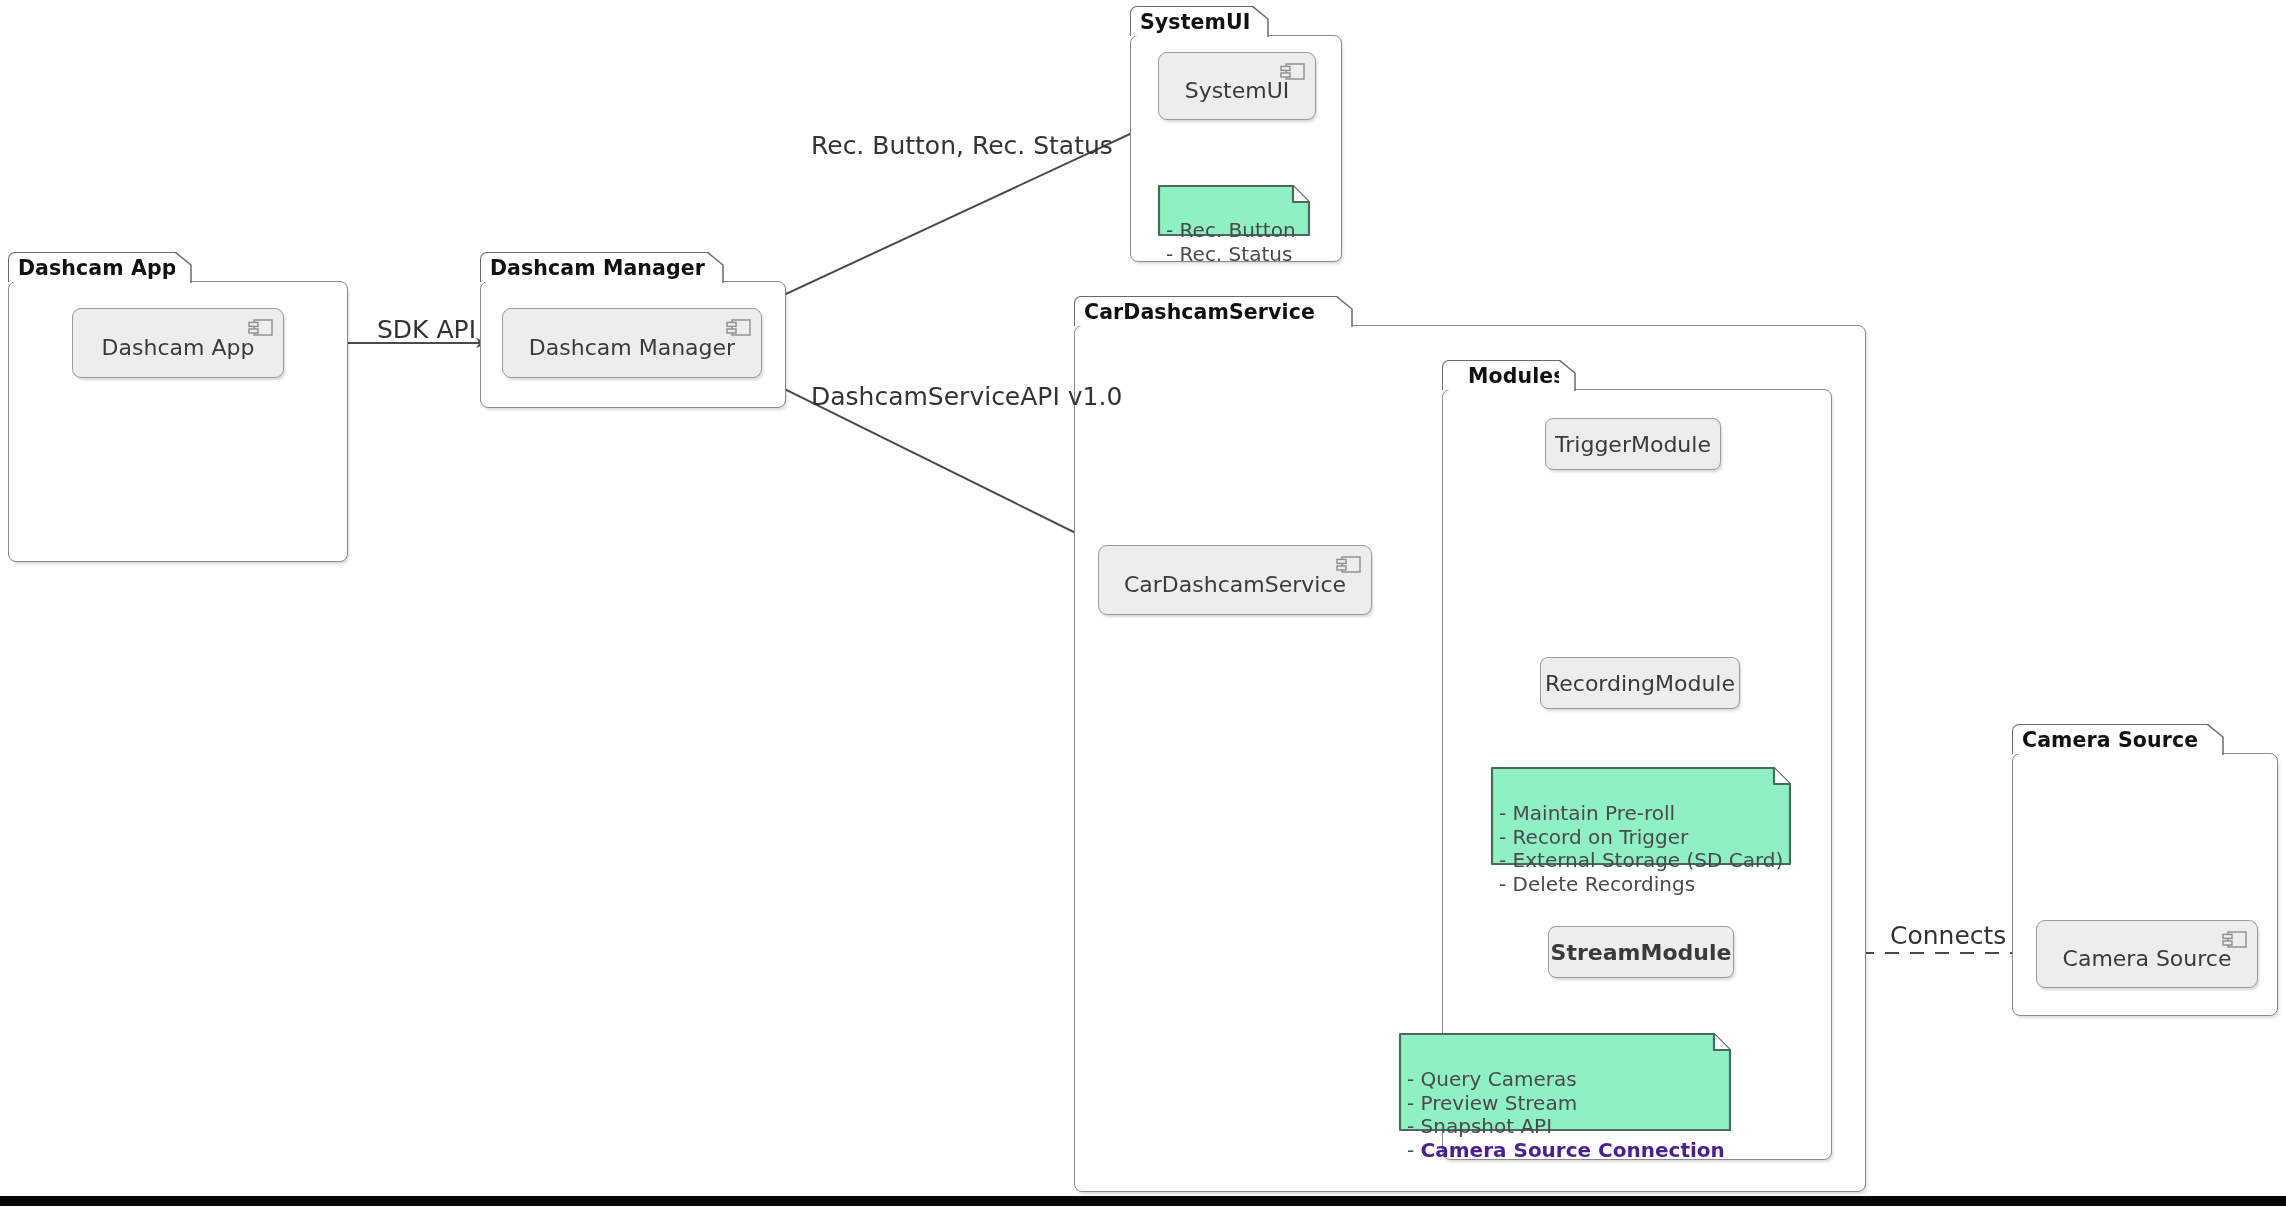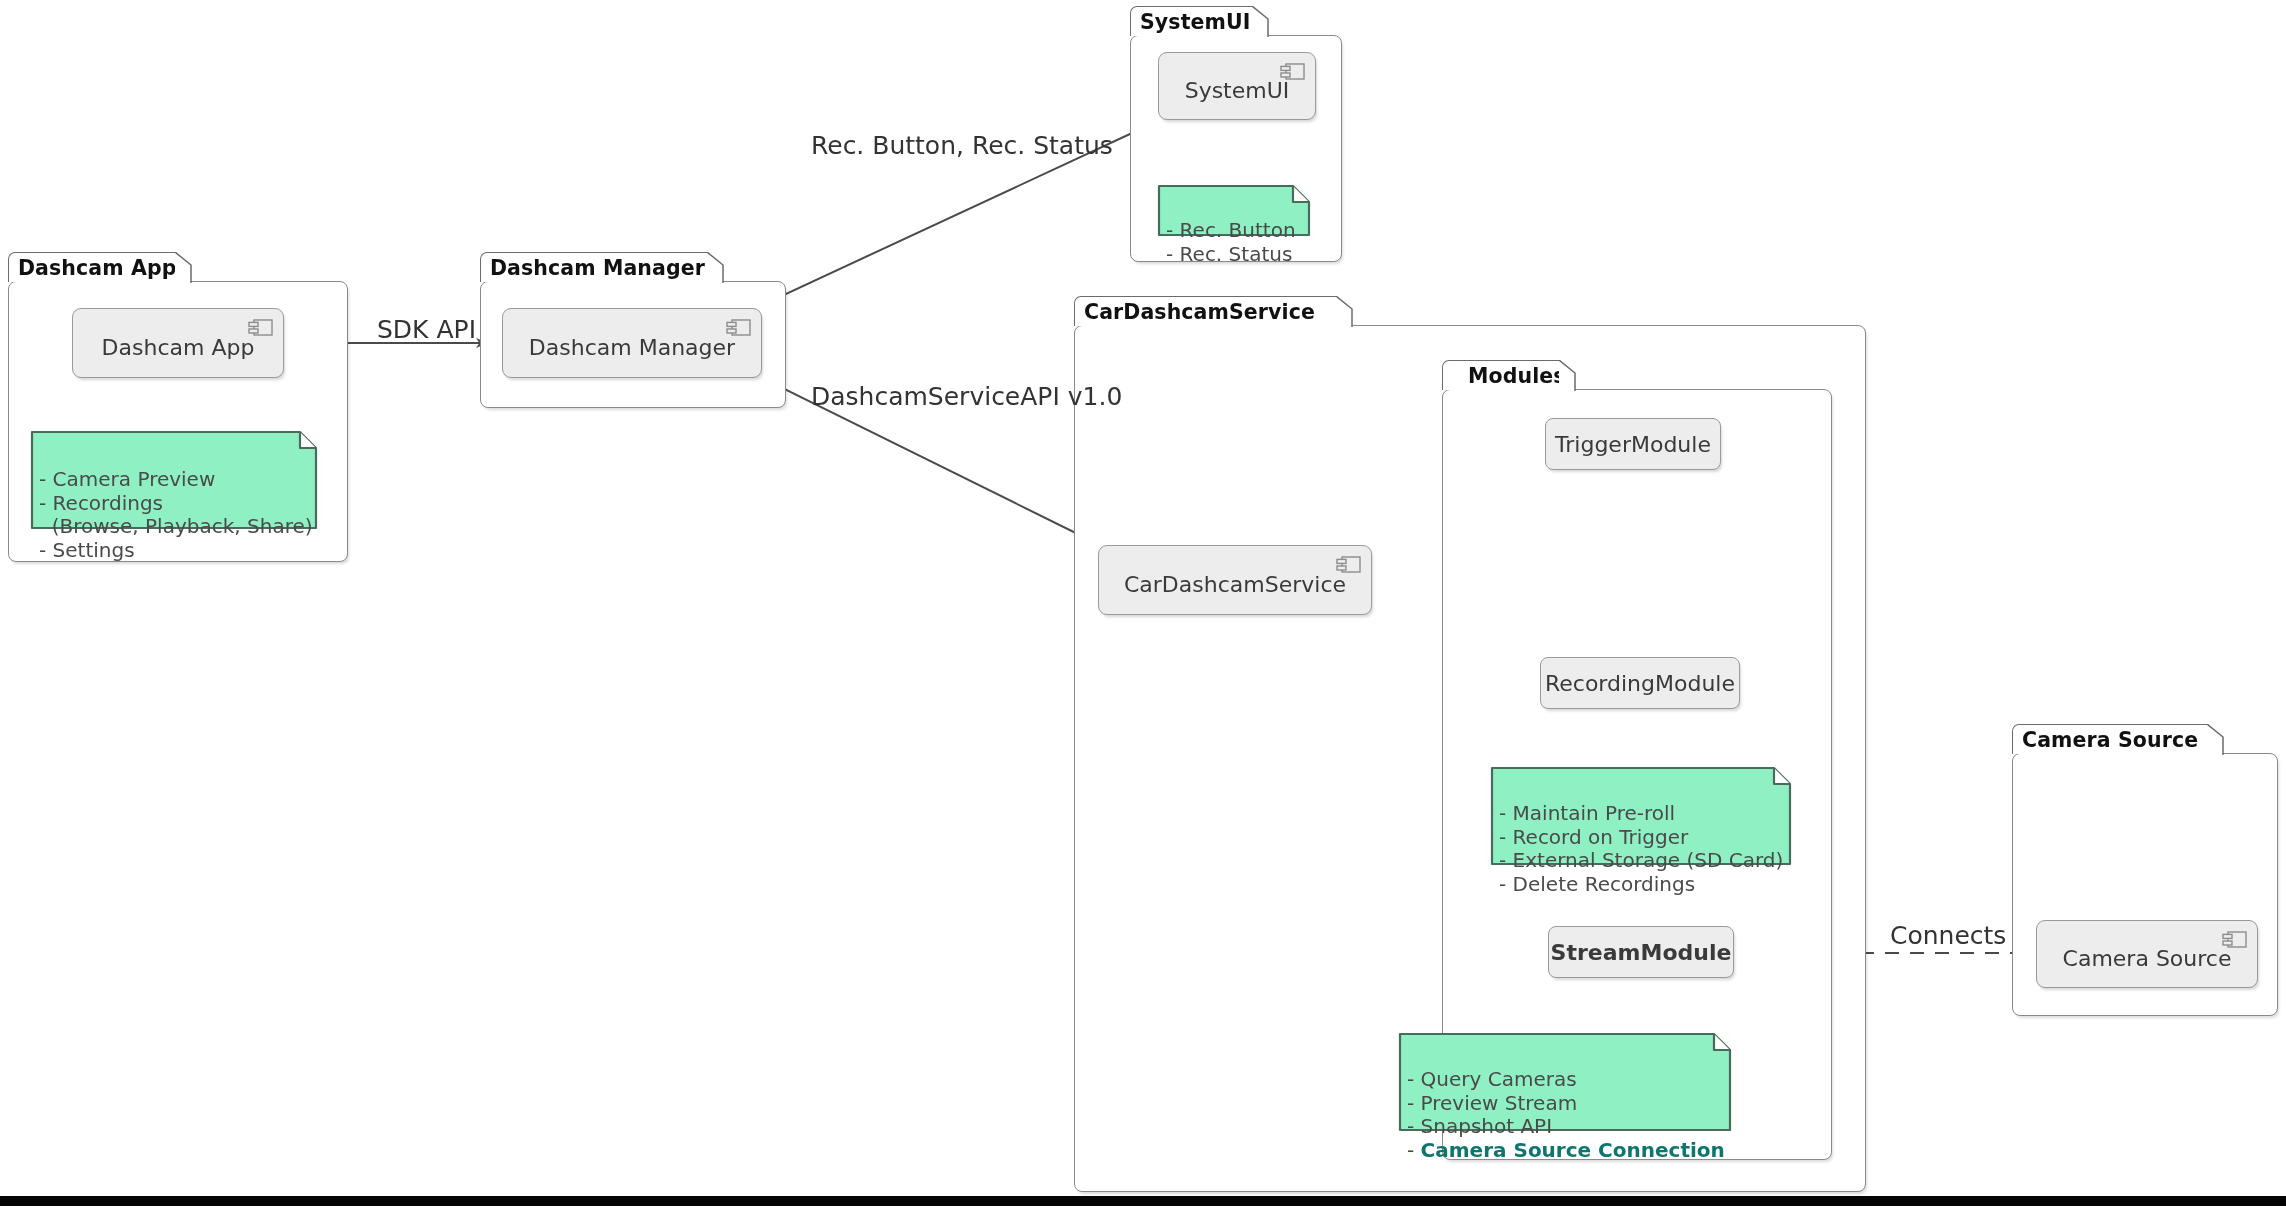--- a/index.html
+++ b/index.html
@@ -127,21 +127,21 @@
   .note-text {
     position: relative;
     padding: 8px 12px 8px 11px;
     font-size: 20px;
     line-height: 23.5px;
     color: #4a4a4a;
     white-space: pre;
     z-index: 2;
     margin-top: 32px;
   }
-  .note-text b { color: #0f766e; }
+  .note-text b { color: #4c1d95; }
   
   .elabel {
     position: absolute;
     font-size: 25px;
     color: #333333;
     white-space: nowrap;
     background: transparent;
     z-index: 4;
   }
   .bottombar {
@@ -227,30 +227,20 @@
 
   <div class="comp" style="left:72px; top:308px; width:212px; height:70px;">
     <span class="comp-label">Dashcam App</span>
     <svg class="comp-icon" viewBox="0 0 26 19">
       <rect x="6" y="2" width="18" height="15" fill="#ededed" stroke="#8c8c8c" stroke-width="1.4"></rect>
       <rect x="1" y="4.4" width="9" height="4" fill="#ededed" stroke="#8c8c8c" stroke-width="1.4"></rect>
       <rect x="1" y="11" width="9" height="4" fill="#ededed" stroke="#8c8c8c" stroke-width="1.4"></rect>
     </svg>
   </div>
 
-  <div class="note" style="left:28px; top:428px; width:292px; height:104px;">
-    <svg class="note-shape" viewBox="0 0 292 104" preserveAspectRatio="none">
-      <path d="M4,4 L272,4 L288,20 L288,100 L4,100 Z" fill="#8ff0c4" stroke="#4a6b5c" stroke-width="2.2" stroke-linejoin="round"></path>
-      <path d="M272,4 L272,20 L288,20" fill="#ffffff" stroke="#4a6b5c" stroke-width="2.2" stroke-linejoin="round"></path>
-    </svg>
-    <div class="note-text">- Camera Preview
-- Recordings
-  (Browse, Playback, Share)
-- Settings</div>
-  </div>
 
   <div class="pkg" style="left:480px; top:252px; width:306px; height:156px;">
     <div class="pkg-tab" style="width:228px;">
       <span class="pkg-title">Dashcam Manager</span>
     </div>
     <div class="pkg-tab-fold" style="left:227px;">
       <svg width="18" height="31" viewBox="0 0 18 31">
         <path d="M0,0 L16,13 L16,31 L0,31 Z" fill="#ffffff" stroke="none"></path>
         <path d="M0,0 L16,13 L16,31" fill="none" stroke="#6b6b6b" stroke-width="1.5"></path>
       </svg>

